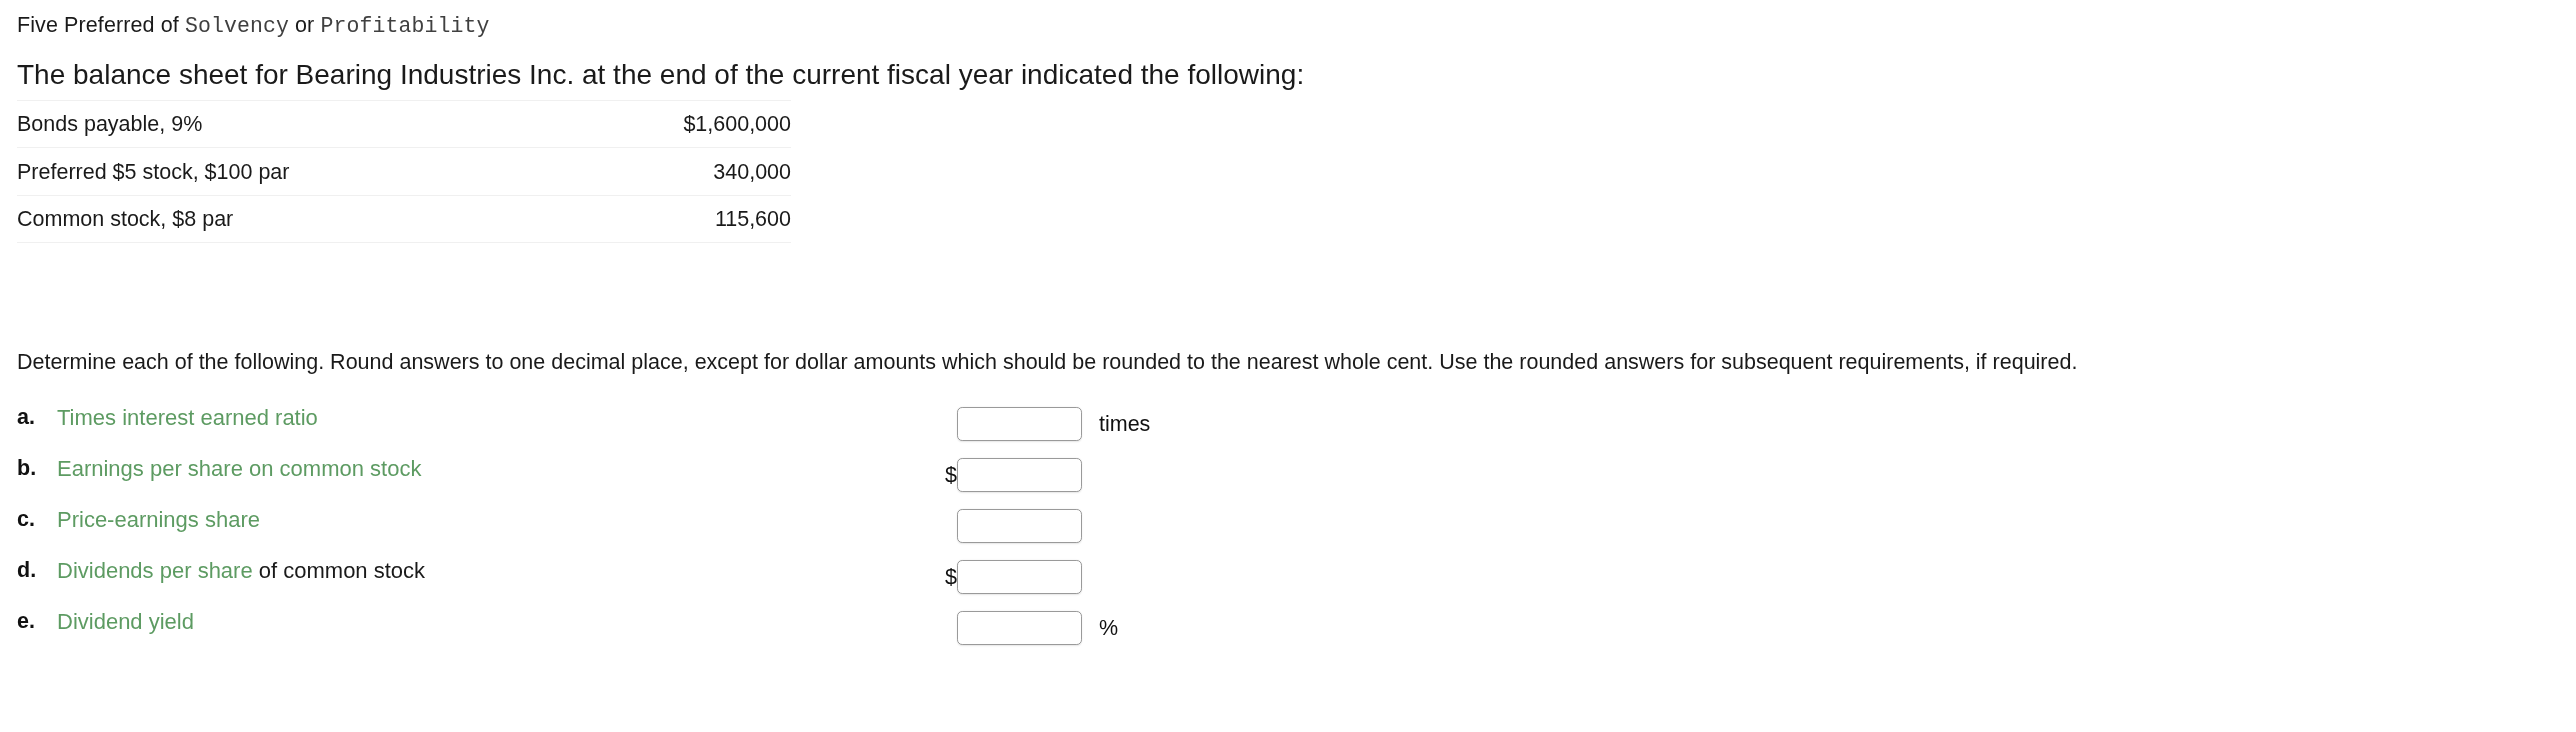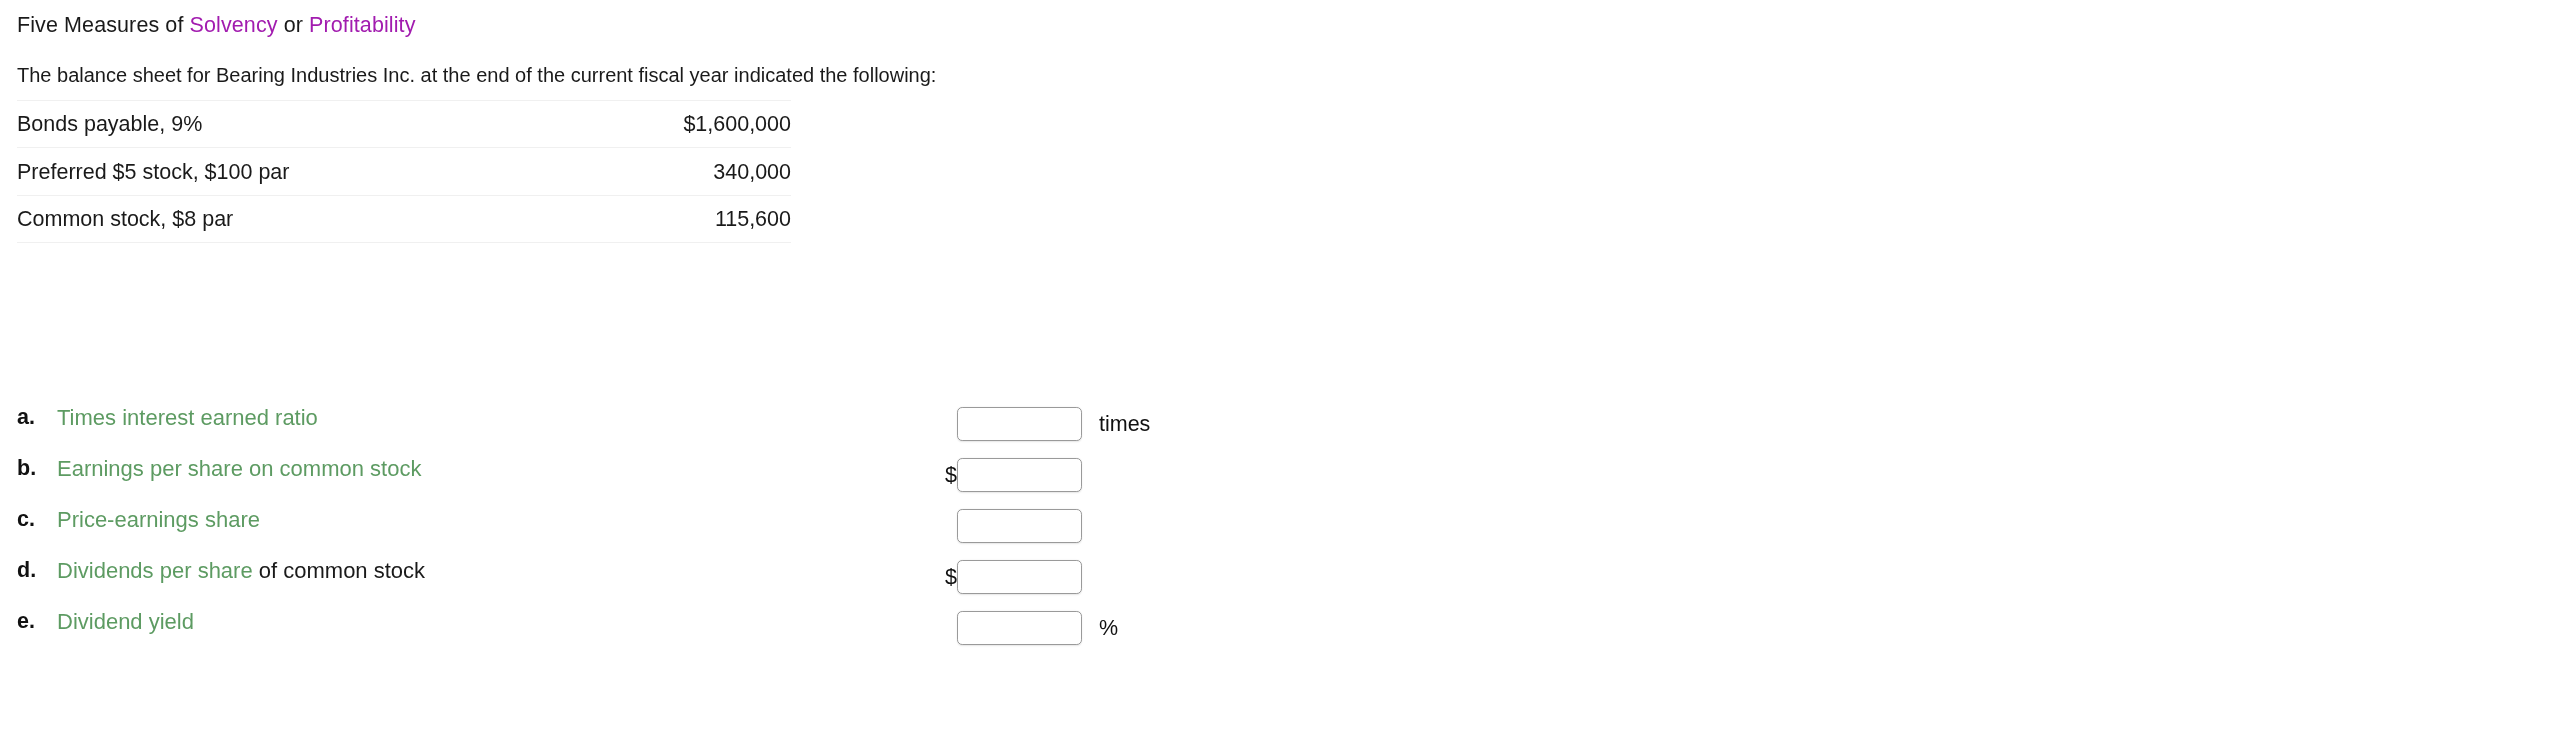--- a/index.html
+++ b/index.html
@@ -25,28 +25,28 @@
   
   .title {
     position: absolute;
     left: 17px;
     top: 12px;
     font-size: 21.5px;
     line-height: 26px;
     white-space: nowrap;
     letter-spacing: 0.1px;
   }
-  .green { color: #a21caf; }
+  .green { color: #404040; font-family: Liberation Mono, monospace; }
 
   
   .intro {
     position: absolute;
     left: 17px;
     top: 62px;
-    font-size: 20px;
+    font-size: 28px;
     line-height: 26px;
     white-space: nowrap;
     text-align: center;
   }
 
   
   .sheet {
     position: absolute;
     left: 17px;
     top: 100px;
@@ -149,21 +149,21 @@
     line-height: 38px;
   }
   .suffix.empty { visibility: hidden; }
 </style>
 </head>
 <body>
 
 <div class="page">
 
   <div class="title">
-    <span>Five Measures of </span><span class="green">Solvency</span><span> or </span><span class="green">Profitability</span>
+    <span>Five Preferred of </span><span class="green">Solvency</span><span> or </span><span class="green">Profitability</span>
   </div>
 
   <div class="intro">The balance sheet for Bearing Industries Inc. at the end of the current fiscal year indicated the following:</div>
 
   <table class="sheet">
     <tbody>
       <tr>
         <td class="label">Bonds payable, 9%</td>
         <td class="amount">$1,600,000</td>
       </tr>
@@ -172,20 +172,21 @@
         <td class="amount">340,000</td>
       </tr>
       <tr>
         <td class="label">Common stock, $8 par</td>
         <td class="amount">115,600</td>
       </tr>
     </tbody>
   </table>
 
 
+  <div class="para para-determine">Determine each of the following. Round answers to one decimal place, except for dollar amounts which should be rounded to the nearest whole cent. Use the rounded answers for subsequent requirements, if required.</div>
 
   <div class="answers">
 
     <div class="arow">
       <span class="alpha">a.</span>
       <span class="atext"><span>Times interest earned ratio</span><span class="plain"></span></span>
       <span class="field-wrap">
         <span class="prefix empty"></span>
         <input class="ansbox" type="text" value="" placeholder="" style="">
         <span class="suffix">times</span>

